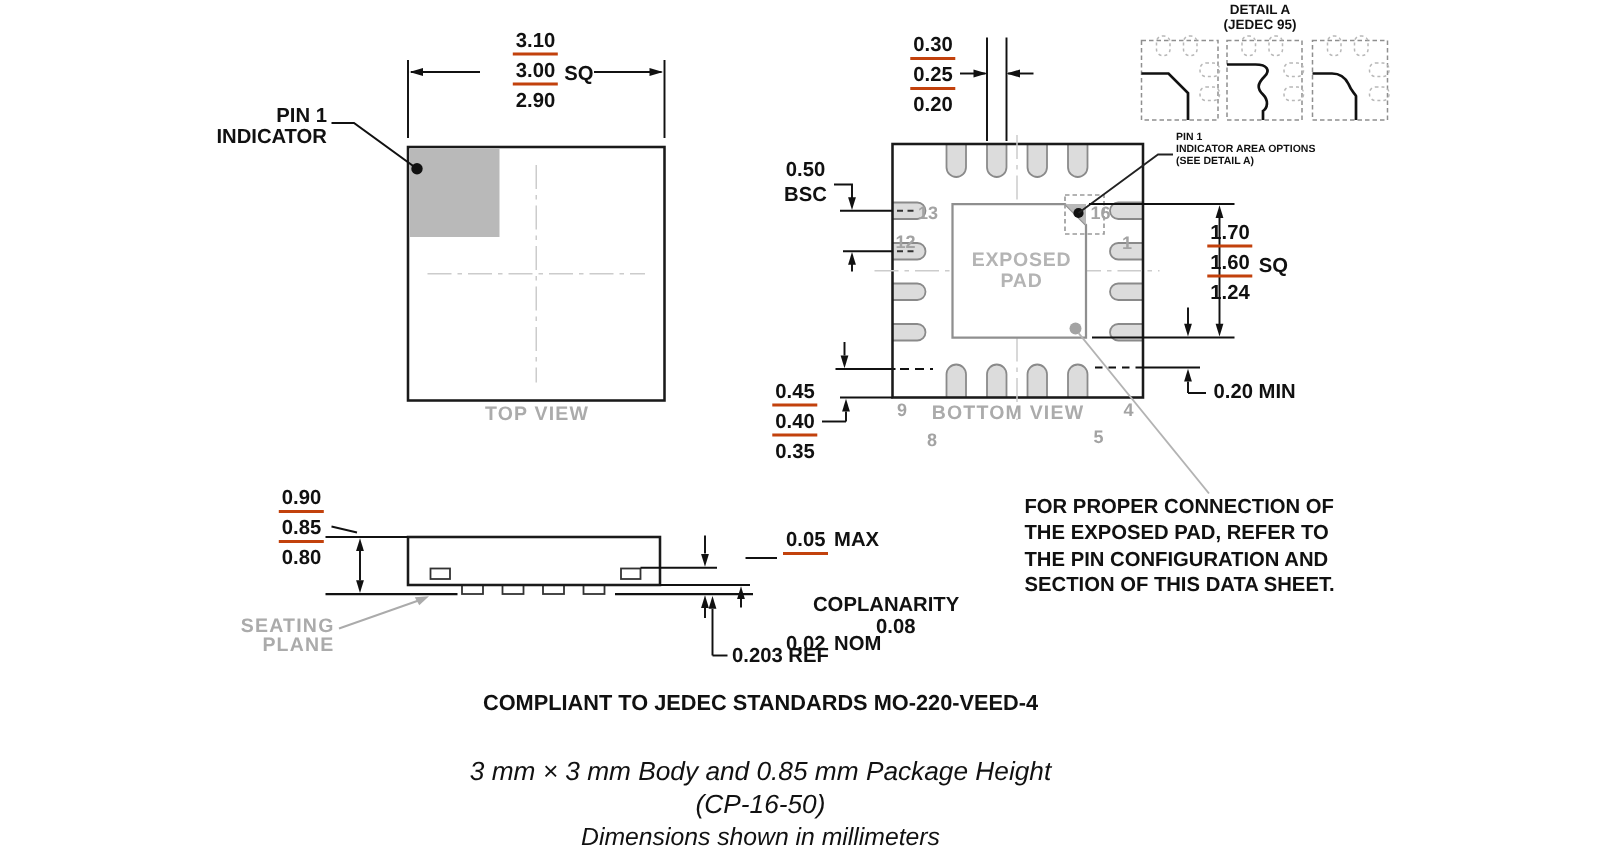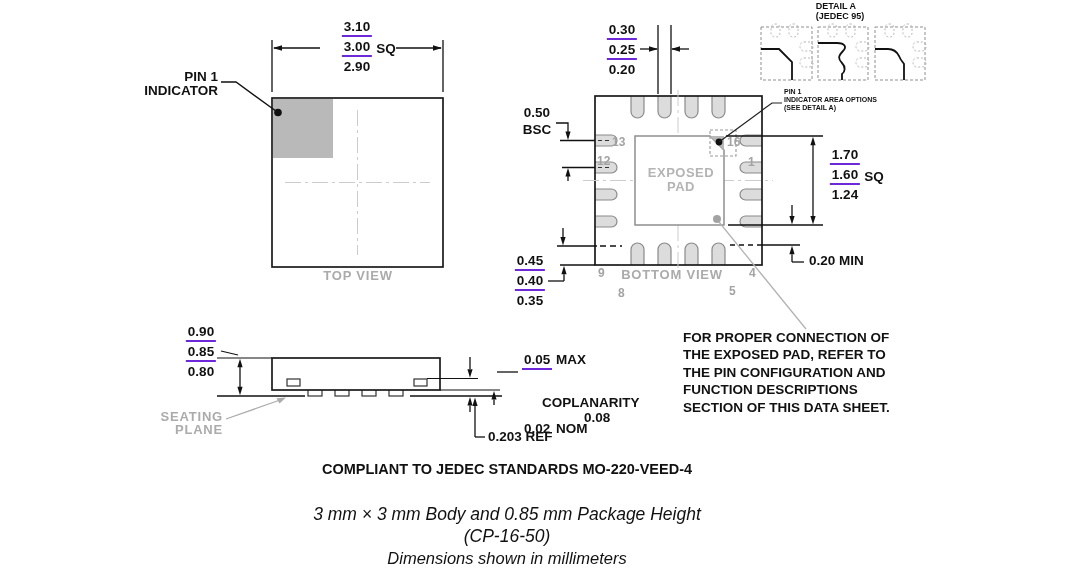--- a/index.html
+++ b/index.html
@@ -3,30 +3,30 @@
 <meta charset="utf-8">
 <style>
   html,body{margin:0;padding:0;background:#fff;}
   #stage{position:relative;width:1080px;height:568px;background:#fff;overflow:hidden;
          font-family:"Liberation Sans","DejaVu Sans",sans-serif;}
   svg{position:absolute;left:0;top:0;}
   .t{position:absolute;white-space:nowrap;color:#111;}
   .dim{font-weight:bold;font-size:13.5px;line-height:15px;}
   .stack{display:flex;flex-direction:column;align-items:center;transform:translateX(-50%);}
   .stack .row{position:relative;margin-bottom:2px;text-align:center;}
-  .ul{display:inline-block;border-bottom:2px solid #6d28d9;padding:0 2px 1px;}
+  .ul{display:inline-block;border-bottom:2px solid #c2410c;padding:0 2px 1px;}
   .nul{display:inline-block;padding:0 2px 1px;border-bottom:2px solid transparent;}
   .sfx{position:absolute;left:100%;bottom:1px;margin-left:4px;}
   .graylbl{color:#ababab;font-weight:bold;font-size:13px;letter-spacing:0.8px;}
   .pinnum{color:#a3a3a3;font-weight:bold;font-size:12px;margin-top:36px;}
   .ctr{transform:translateX(-50%);}
   .rt{text-align:right;}
   .note{font-weight:bold;font-size:13.5px;line-height:17.4px;color:#111;}
   .tiny{font-weight:bold;font-size:7px;line-height:8.2px;color:#111;}
-  .detailttl{font-weight:bold;font-size:9px;line-height:10px;text-align:left;}
+  .detailttl{font-weight:bold;font-size:9px;line-height:10px;text-align:center;}
   .footer{position:absolute;left:507px;transform:translateX(-50%);text-align:center;color:#111;}
   .f-bold{font-weight:bold;font-size:14.5px;}
   .f-it{font-style:italic;font-size:17.5px;}
   .f-it-s{font-style:italic;font-size:16.5px;}
 </style>
 </head>
 <body>
 
 <div id="stage">
 
@@ -212,21 +212,21 @@
 </div>
 <div class="t dim stack" style="left:537px;top:105px;">
   <div class="row"><span>0.50</span></div>
   <div class="row"><span>BSC</span></div>
 </div>
 <div class="t dim stack" style="left:530px;top:253px;">
   <div class="row"><span class="ul">0.45</span></div>
   <div class="row"><span class="ul">0.40</span></div>
   <div class="row"><span class="nul">0.35</span></div>
 </div>
-<div class="t dim stack" style="left:845px;top:147px;">
+<div class="t dim stack" style="left:820px;top:147px;">
   <div class="row"><span class="ul">1.70</span></div>
   <div class="row"><span class="ul">1.60</span><span class="sfx">SQ</span></div>
   <div class="row"><span class="nul">1.24</span></div>
 </div>
 <div class="t dim" style="left:809px;top:253px;">0.20 MIN</div>
 
 <div class="t pinnum" style="left:612px;top:99px;">13</div>
 <div class="t pinnum" style="left:727px;top:99px;">16</div>
 <div class="t pinnum" style="left:597px;top:118px;">12</div>
 <div class="t pinnum" style="left:598px;top:230px;">9</div>
@@ -267,21 +267,20 @@
   <span class="nul">0.02</span>&nbsp;<span>NOM</span>
 </div>
 <div class="t dim" style="left:542px;top:395px;">COPLANARITY</div>
 <div class="t dim" style="left:584px;top:410px;">0.08</div>
 <div class="t dim" style="left:488px;top:429px;">0.203 REF</div>
 
 <div class="t note" style="left:683px;top:329px;">
   <div>FOR PROPER CONNECTION OF</div>
   <div>THE EXPOSED PAD, REFER TO</div>
   <div>THE PIN CONFIGURATION AND</div>
-  <div>FUNCTION DESCRIPTIONS</div>
   <div>SECTION OF THIS DATA SHEET.</div>
 </div>
 
 <div class="footer f-bold" style="top:461px;">COMPLIANT TO JEDEC STANDARDS MO-220-VEED-4</div>
 <div class="footer f-it" style="top:504px;">3 mm × 3 mm Body and 0.85 mm Package Height</div>
 <div class="footer f-it" style="top:526px;font-style:italic;">(CP-16-50)</div>
 <div class="footer f-it-s" style="top:549px;">Dimensions shown in millimeters</div>
 
 </div>
 

